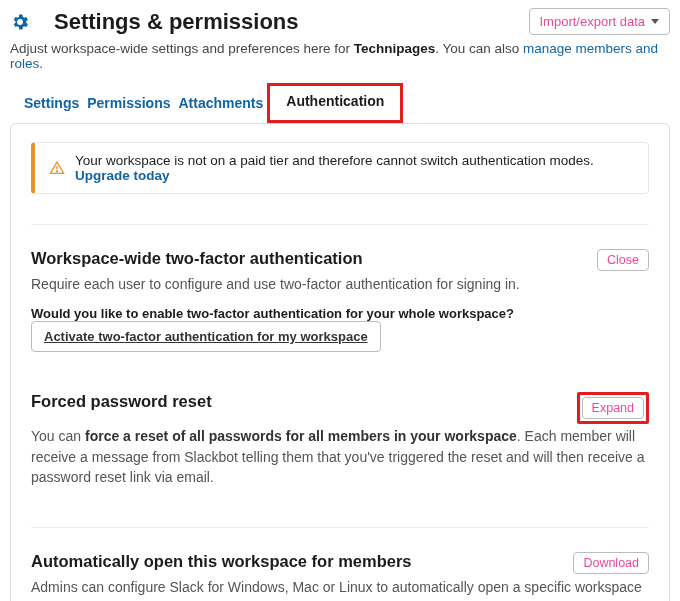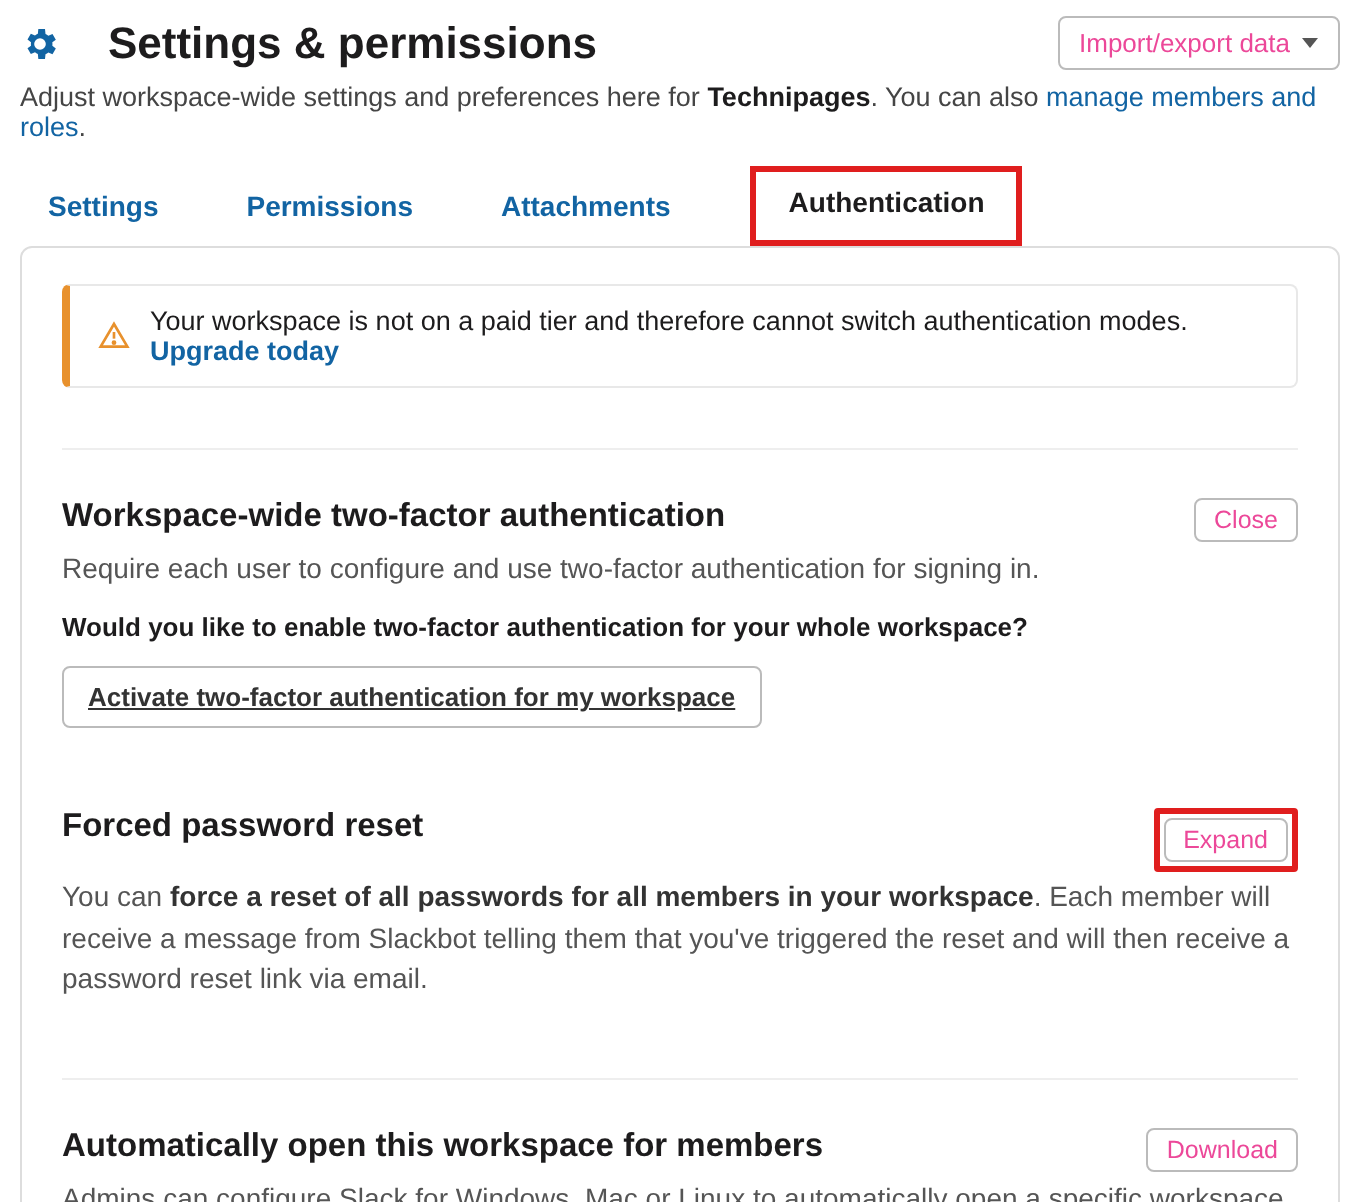--- a/index.html
+++ b/index.html
@@ -52,21 +52,20 @@
   }
   .subhead {
     font-size: 13.5px;
     color: #454545;
     margin: 0 0 14px 0;
   }
   .subhead b { color:#1d1c1d; }
   .link { color: #1264a3; text-decoration: none; cursor: pointer; }
   .tabs {
     display: flex;
-    gap: 36px;
     padding: 0 10px;
     border-bottom: 1px solid transparent;
   }
   .tab {
     padding: 10px 4px 12px 4px;
     font-size: 14px;
     color: #1264a3;
     cursor: pointer;
     font-weight: 600;
   }
@@ -127,21 +126,21 @@
   .section p.desc {
     margin: 2px 0 12px 0;
     font-size: 14px;
     color: #555;
     line-height: 1.45;
   }
   .section p.desc b { color: #333; }
   .section p.prompt {
     font-size: 13px;
     font-weight: 700;
-    margin: 10px 0 12px 0;
+    margin: 10px 0 0 0;
   }
   .btn-secondary {
     border: 1px solid #bbb;
     background: #fff;
     padding: 7px 12px;
     border-radius: 4px;
     font-size: 13px;
     font-weight: 600;
     cursor: pointer;
     color: #333;

